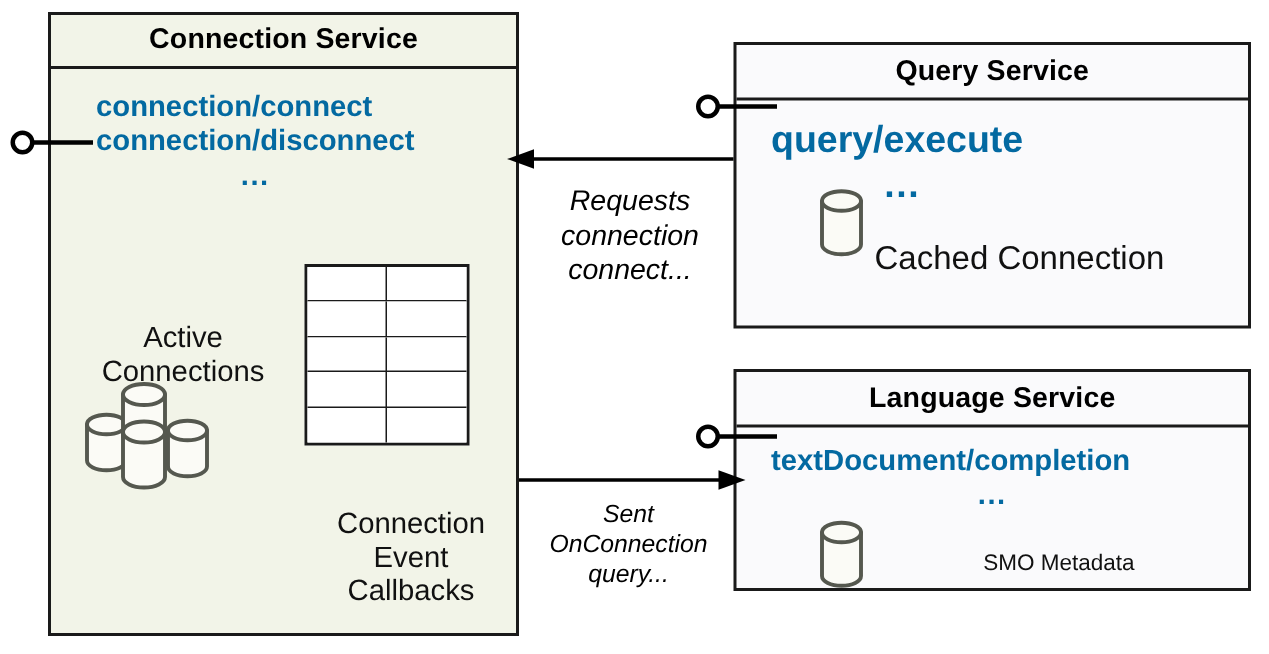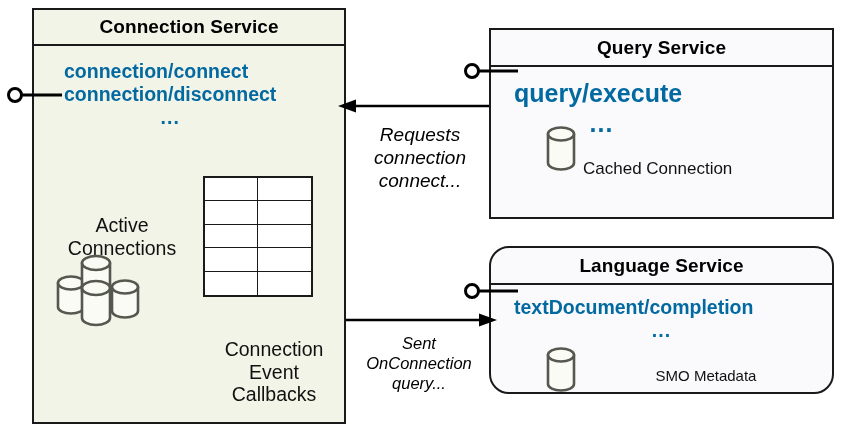--- a/index.html
+++ b/index.html
@@ -138,27 +138,27 @@
       <div class="grid-cell last-col last-row"></div>
     </div>
 
   <div class="uml-box plain" style="left:489px; top:8px; width:345px; height:191px;">
     <div class="uml-header" style="height:37px; font-size:19px;">Query Service</div>
     <div class="uml-body">
       <div class="op-list" style="left:23px; top:12px; font-size:25px;">
         <span class="op-line">query/execute</span>
         <span class="op-ellipsis" style="letter-spacing:1px; width:175px;">...</span>
       </div>
-      <div class="caption" style="left:92px; top:92px; width:240px; text-align:left; font-size:17px;">
+      <div class="caption" style="left:92px; top:92px; width:240px; text-align:left; font-size:22px;">
         <span>Cached Connection</span>
       </div>
     </div>
   </div>
 
-  <div class="uml-box plain" style="left:489px; top:226px; width:345px; height:148px;border-radius:20px;">
+  <div class="uml-box plain" style="left:489px; top:226px; width:345px; height:148px;">
     <div class="uml-header" style="height:37px; font-size:19px;">Language Service</div>
     <div class="uml-body">
       <div class="op-list" style="left:23px; top:11px; font-size:19.5px;">
         <span class="op-line">textDocument/completion</span>
         <span class="op-ellipsis" style="letter-spacing:1px; width:295px;">...</span>
       </div>
       <div class="caption" style="left:90px; top:82px; width:250px; font-size:15px;">
         <span>SMO Metadata</span><br>
       </div>
     </div>

